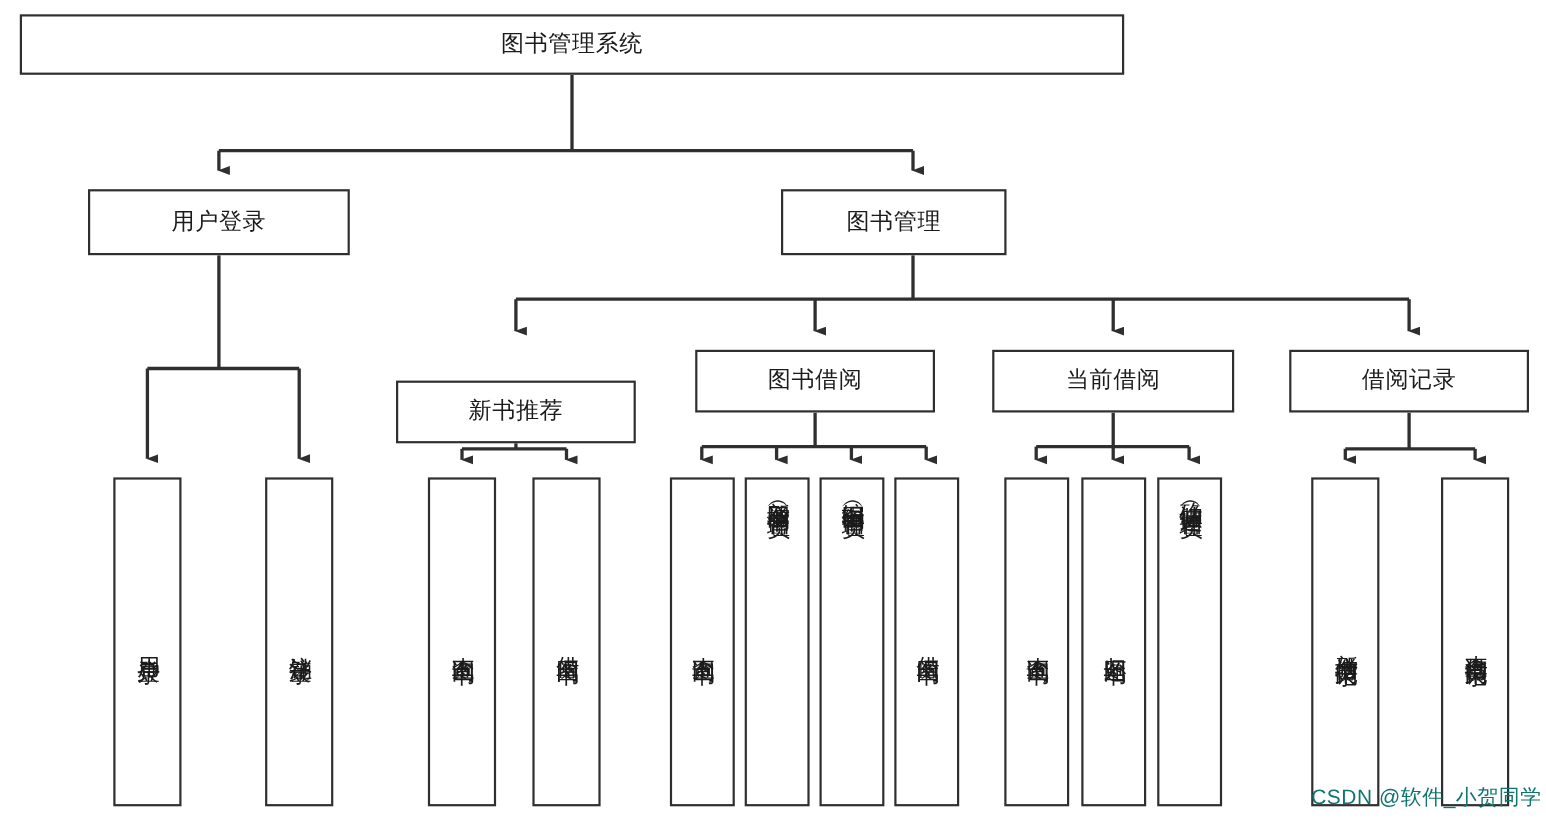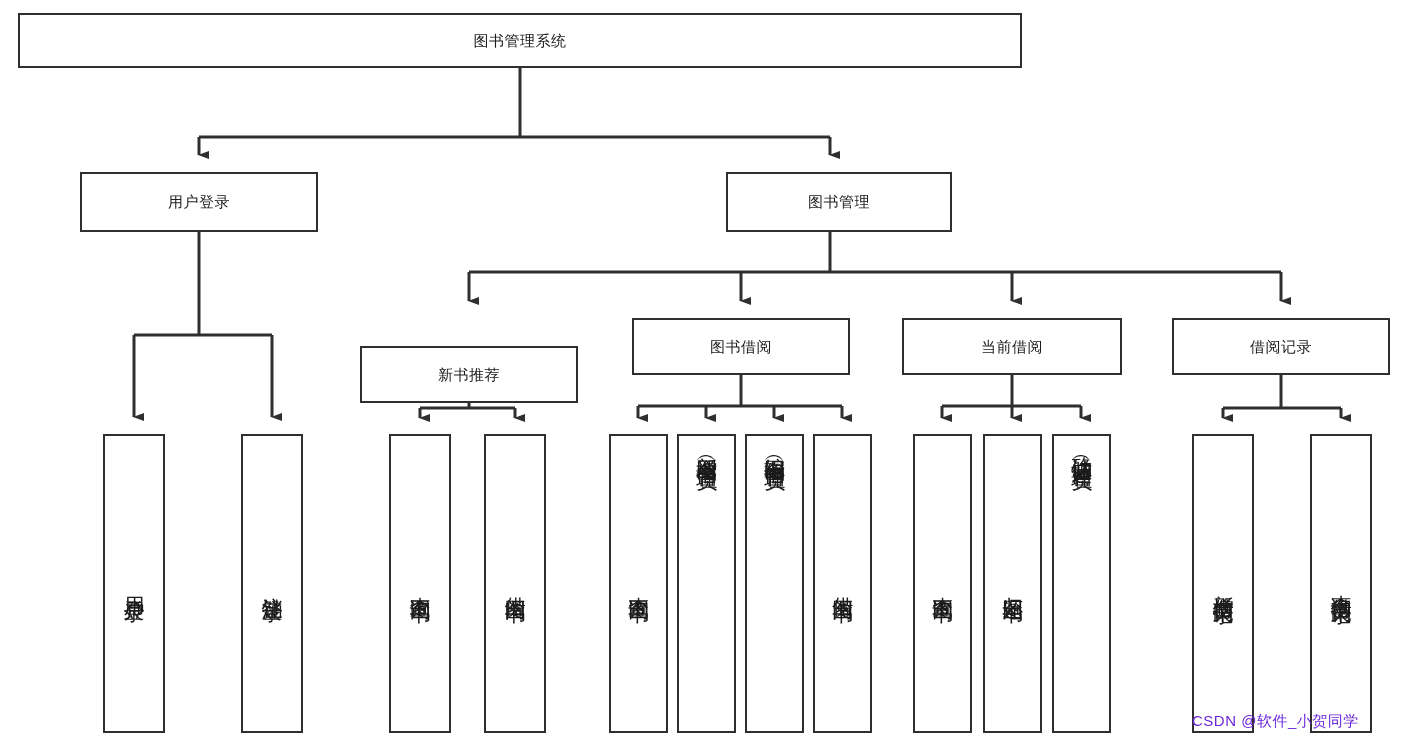--- a/index.html
+++ b/index.html
@@ -33,21 +33,21 @@
     box-sizing: border-box;
     border: 2px solid #2f2f2f;
     background: #ffffff;
     color: #1b1b1b;
     display: flex;
     align-items: center;
     justify-content: center;
     z-index: 3;
   }
   .node-label {
-    font-size: 15px;
+    font-size: 21px;
     line-height: 1.15;
     letter-spacing: 0.5px;
     white-space: nowrap;
     color: #1b1b1b;
   }
   .node.vertical {
     align-items: flex-start;
     justify-content: center;
   }
   .node.vertical .node-label {
@@ -63,22 +63,22 @@
     align-items: center;
   }
   .node.vertical.top-v {
     align-items: flex-start;
   }
   .node.vertical.top-v .node-label {
     margin-top: 4px;
   }
   .watermark {
     position: absolute;
-    font-size: 15px;
-    color: #6d28d9;
+    font-size: 19px;
+    color: #0f766e;
     white-space: nowrap;
     z-index: 6;
     letter-spacing: 0.5px;
   }
 </style>
 </head>
 <body>
 
 <div id="diagram-root">
 
@@ -132,21 +132,21 @@
     </g>
   </svg>
 
   <div class="node" style="left:18px; top:13px; width:1004px; height:55px;">
     <span class="node-label">图书管理系统</span>
   </div>
 
   <div class="node" style="left:80px; top:172px; width:238px; height:60px;">
     <span class="node-label">用户登录</span>
   </div>
-  <div class="node" style="left:710px; top:172px; width:226px; height:60px;margin-left:16px;">
+  <div class="node" style="left:710px; top:172px; width:205px; height:60px;">
     <span class="node-label">图书管理</span>
   </div>
 
   <div class="node" style="left:360px; top:318px; width:218px; height:57px;margin-top:28px;">
     <span class="node-label">新书推荐</span>
   </div>
   <div class="node" style="left:632px; top:318px; width:218px; height:57px;">
     <span class="node-label">图书借阅</span>
   </div>
   <div class="node" style="left:902px; top:318px; width:220px; height:57px;">

